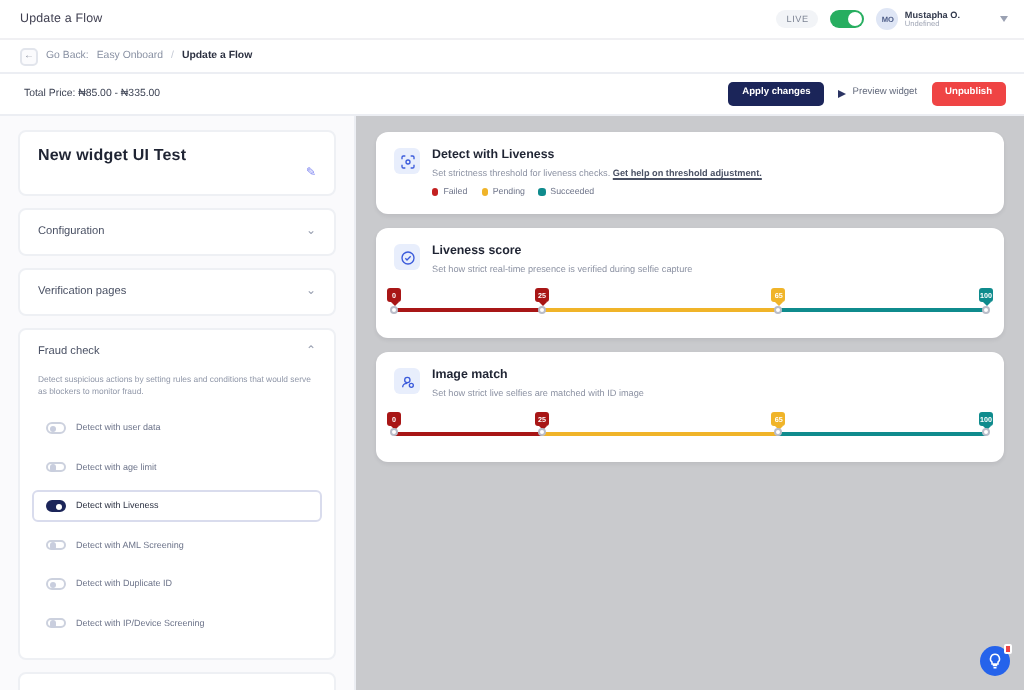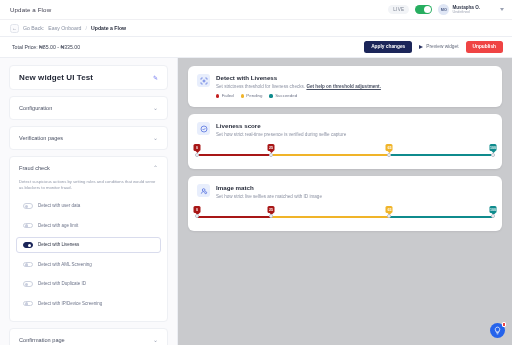--- a/index.html
+++ b/index.html
@@ -96,21 +96,21 @@
     width: 178px; flex: 0 0 178px;
     background: #fafafc;
     border-right: 1px solid #eceef3;
     padding: 7px 9px; overflow: hidden;
   }
   .panel {
     background: #ffffff; border: 1px solid #eef0f4;
     border-radius: 4px; margin-bottom: 6px;
   }
   .name-panel {
-    display: flex; align-items: center; padding: 7px 9px;
+    display: flex; padding: 7px 9px; flex-direction: column;
   }
   .name-text { font-size: 8px; color: #1f2433; font-weight: bold; letter-spacing: .1px; }
   .pencil { margin-left: auto; font-size: 6px; color: #7a81f0; }
   .panel-head {
     display: flex; align-items: center; padding: 8px 9px;
     cursor: default;
   }
   .panel-title { font-size: 5.6px; color: #4a5164; }
   .chev { margin-left: auto; color: #9aa1b2; font-size: 6px; line-height: 1; }
   .fraud-panel { padding-bottom: 6px; }

